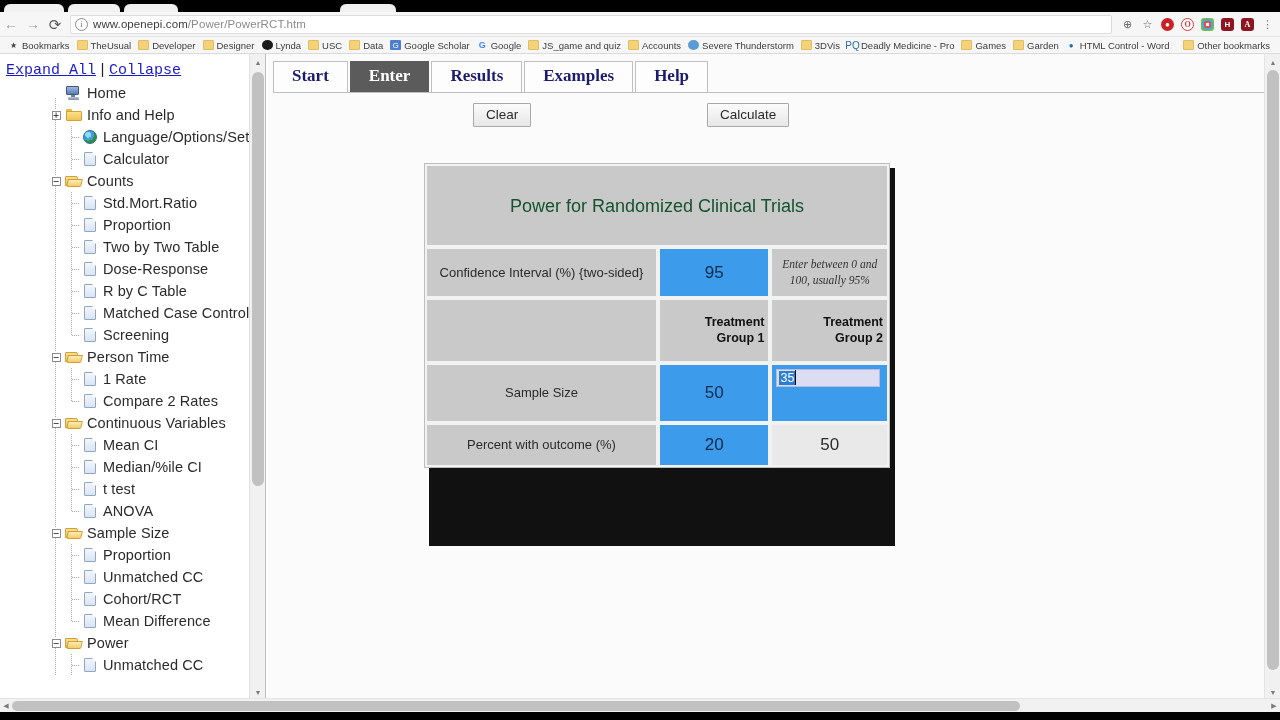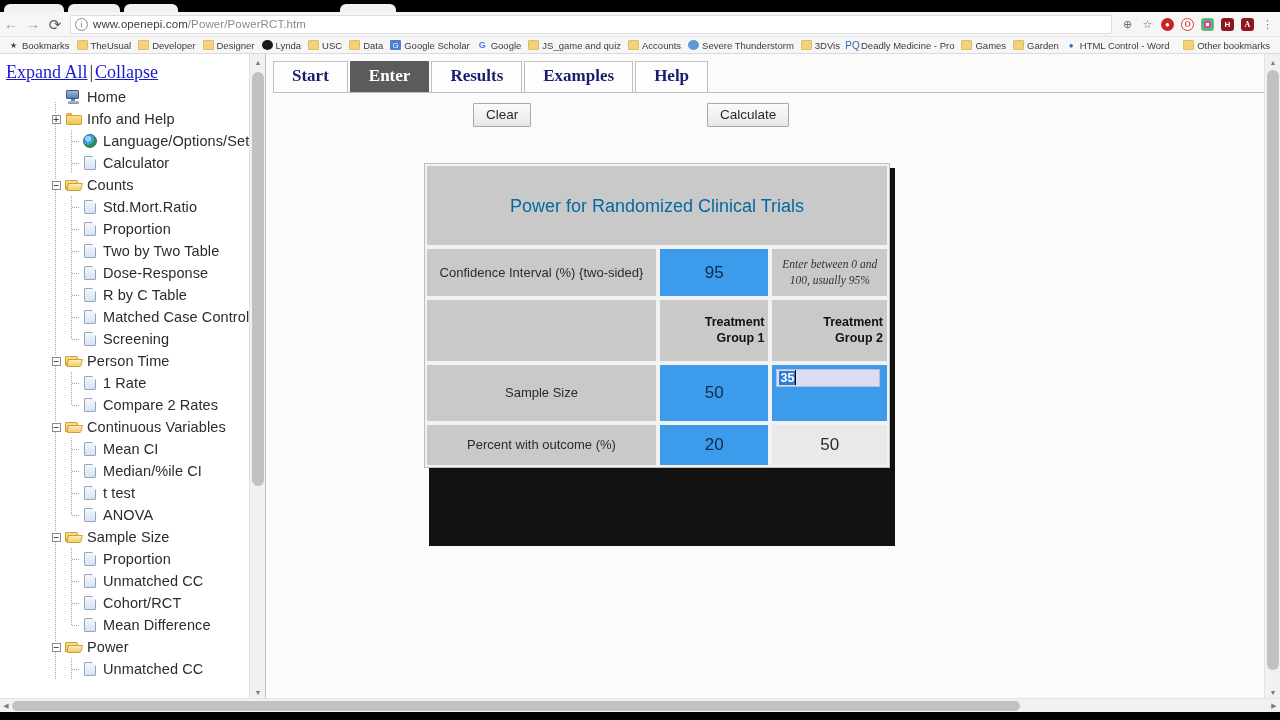--- a/index.html
+++ b/index.html
@@ -68,21 +68,21 @@
     position: absolute; left: 0; top: 54px; width: 1280px; height: 646px;
     background: #fff; overflow: hidden;
   }
 
   
   .treeframe {
     position: absolute; left: 0; top: 0; width: 266px; height: 646px;
     background: #fff; border-right: 1px solid #bdbdbd; overflow: hidden;
   }
   .treetop { padding: 8px 0 0 6px; }
-  .expandrow { font-family: Liberation Serif, serif; font-size: 18px; margin-bottom: 3px; }
+  .expandrow { font-family: Liberation Mono, monospace; font-size: 15px; margin-bottom: 3px; }
   .expandrow a { color: #1a1acc; text-decoration: underline; cursor: pointer; }
   .expandrow .sep { color: #222; text-decoration: none; padding: 0 2px; }
 
   .tree { font-size: 14.5px; color: #2b2b2b; margin-left: 42px; }
   .tnode {
     display: flex; align-items: center; height: 22px; position: relative;
     white-space: nowrap;
   }
   .tgutter { flex: 0 0 auto; display: flex; align-items: center; height: 22px; }
   .tlead { width: 16px; height: 22px; position: relative; flex: 0 0 auto; }
@@ -184,39 +184,39 @@
   
   .calcwrap { position: relative; margin: 28px 0 0 157px; width: 466px; }
   .calcshadow { position: absolute; left: 5px; top: 5px; width: 466px; height: 378px;
                 background: #111; }
   .calctable {
     position: relative; width: 466px; border-collapse: separate; border-spacing: 0;
     background: #c9c9c9; border: 1px solid #bdbdbd;
   }
   .calctable td { border: 2px solid #f2f2f2; background: #c9c9c9; }
   .calctitle {
-    text-align: center; font-size: 18px; color: #0369a1; padding: 30px 8px 28px;
+    text-align: center; font-size: 18px; color: #14532d; padding: 30px 8px 28px;
     font-family: "Liberation Sans", sans-serif;
   }
   .lblcell { font-size: 13px; color: #2b2b2b; text-align: center; padding: 10px 8px; width: 232px; }
   .valcell { background: #3d9bec !important; text-align: center; font-size: 17px; color: #0d2c49;
              width: 112px; padding: 10px 4px; }
   .valcell.plain { background: #e9e9e9 !important; color: #2b2b2b; }
   .hintcell { font-family: "Liberation Serif", serif; font-style: italic; font-size: 11.5px;
               color: #333; text-align: center; padding: 8px 8px; line-height: 1.35; width: 118px; }
   .grouphdr { text-align: right; font-weight: bold; font-size: 12.5px; color: #111;
               padding: 14px 4px; line-height: 1.3; }
   .editcell { background: #3d9bec !important; padding: 0; vertical-align: top; position: relative; }
   .editinner { padding: 4px 4px 34px 4px; }
   .fakeinput {
     width: 104px; height: 18px; background: #dcdcf3; border: 1px solid #b9b9d8;
     display: flex; align-items: center; padding: 0 2px; cursor: text;
   }
   .selectedtext {
-    background: #2a7fd4; color: #fff; font-weight: bold; font-size: 12.5px;
+    background: #2a7fd4; color: #fff; font-weight: normal; font-size: 12.5px;
     padding: 0 1px; font-family: "Liberation Sans", sans-serif;
   }
   .caret { width: 1px; height: 15px; background: #000; }
 
   
   .vscroll { position: absolute; right: 0; top: 54px; width: 16px; height: 646px;
              background: #f1f1f1; border-left: 1px solid #e4e4e4; }
   .vscroll .thumb { position: absolute; left: 2px; top: 16px; width: 12px; height: 600px;
                     background: #c1c1c1; border-radius: 6px; }
   .vscroll .arr { width: 16px; height: 16px; display: flex; align-items: center;

